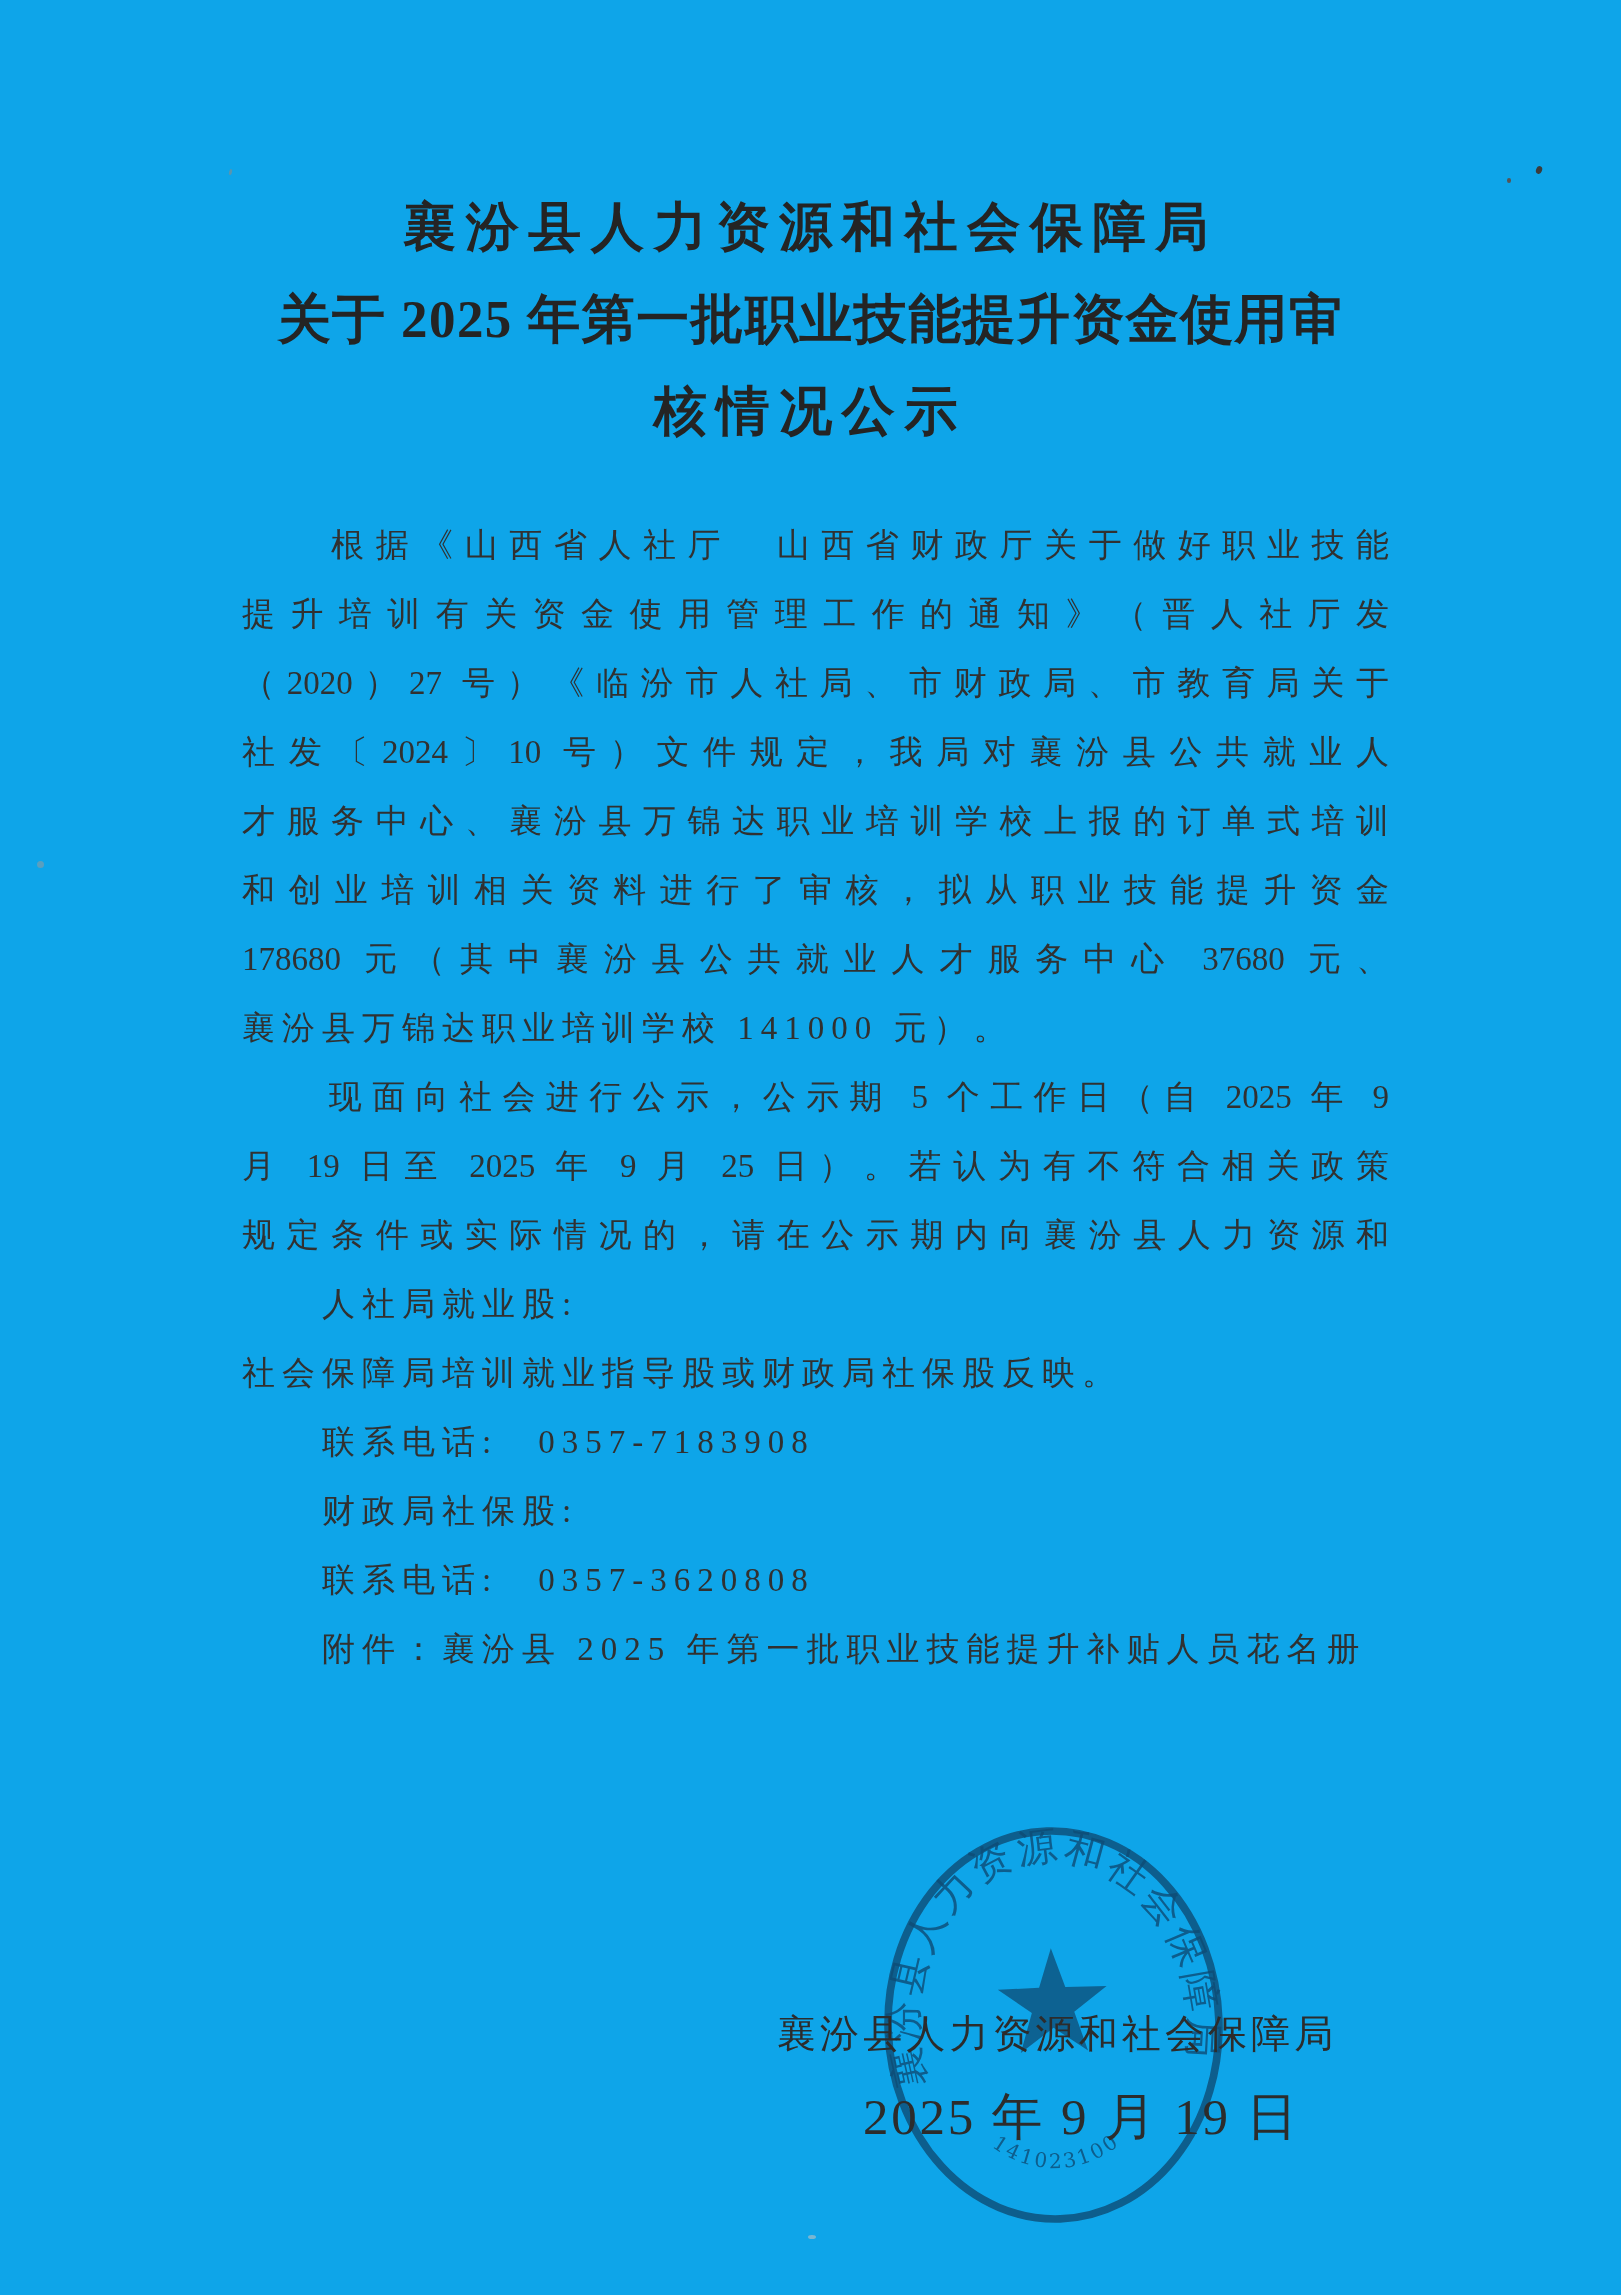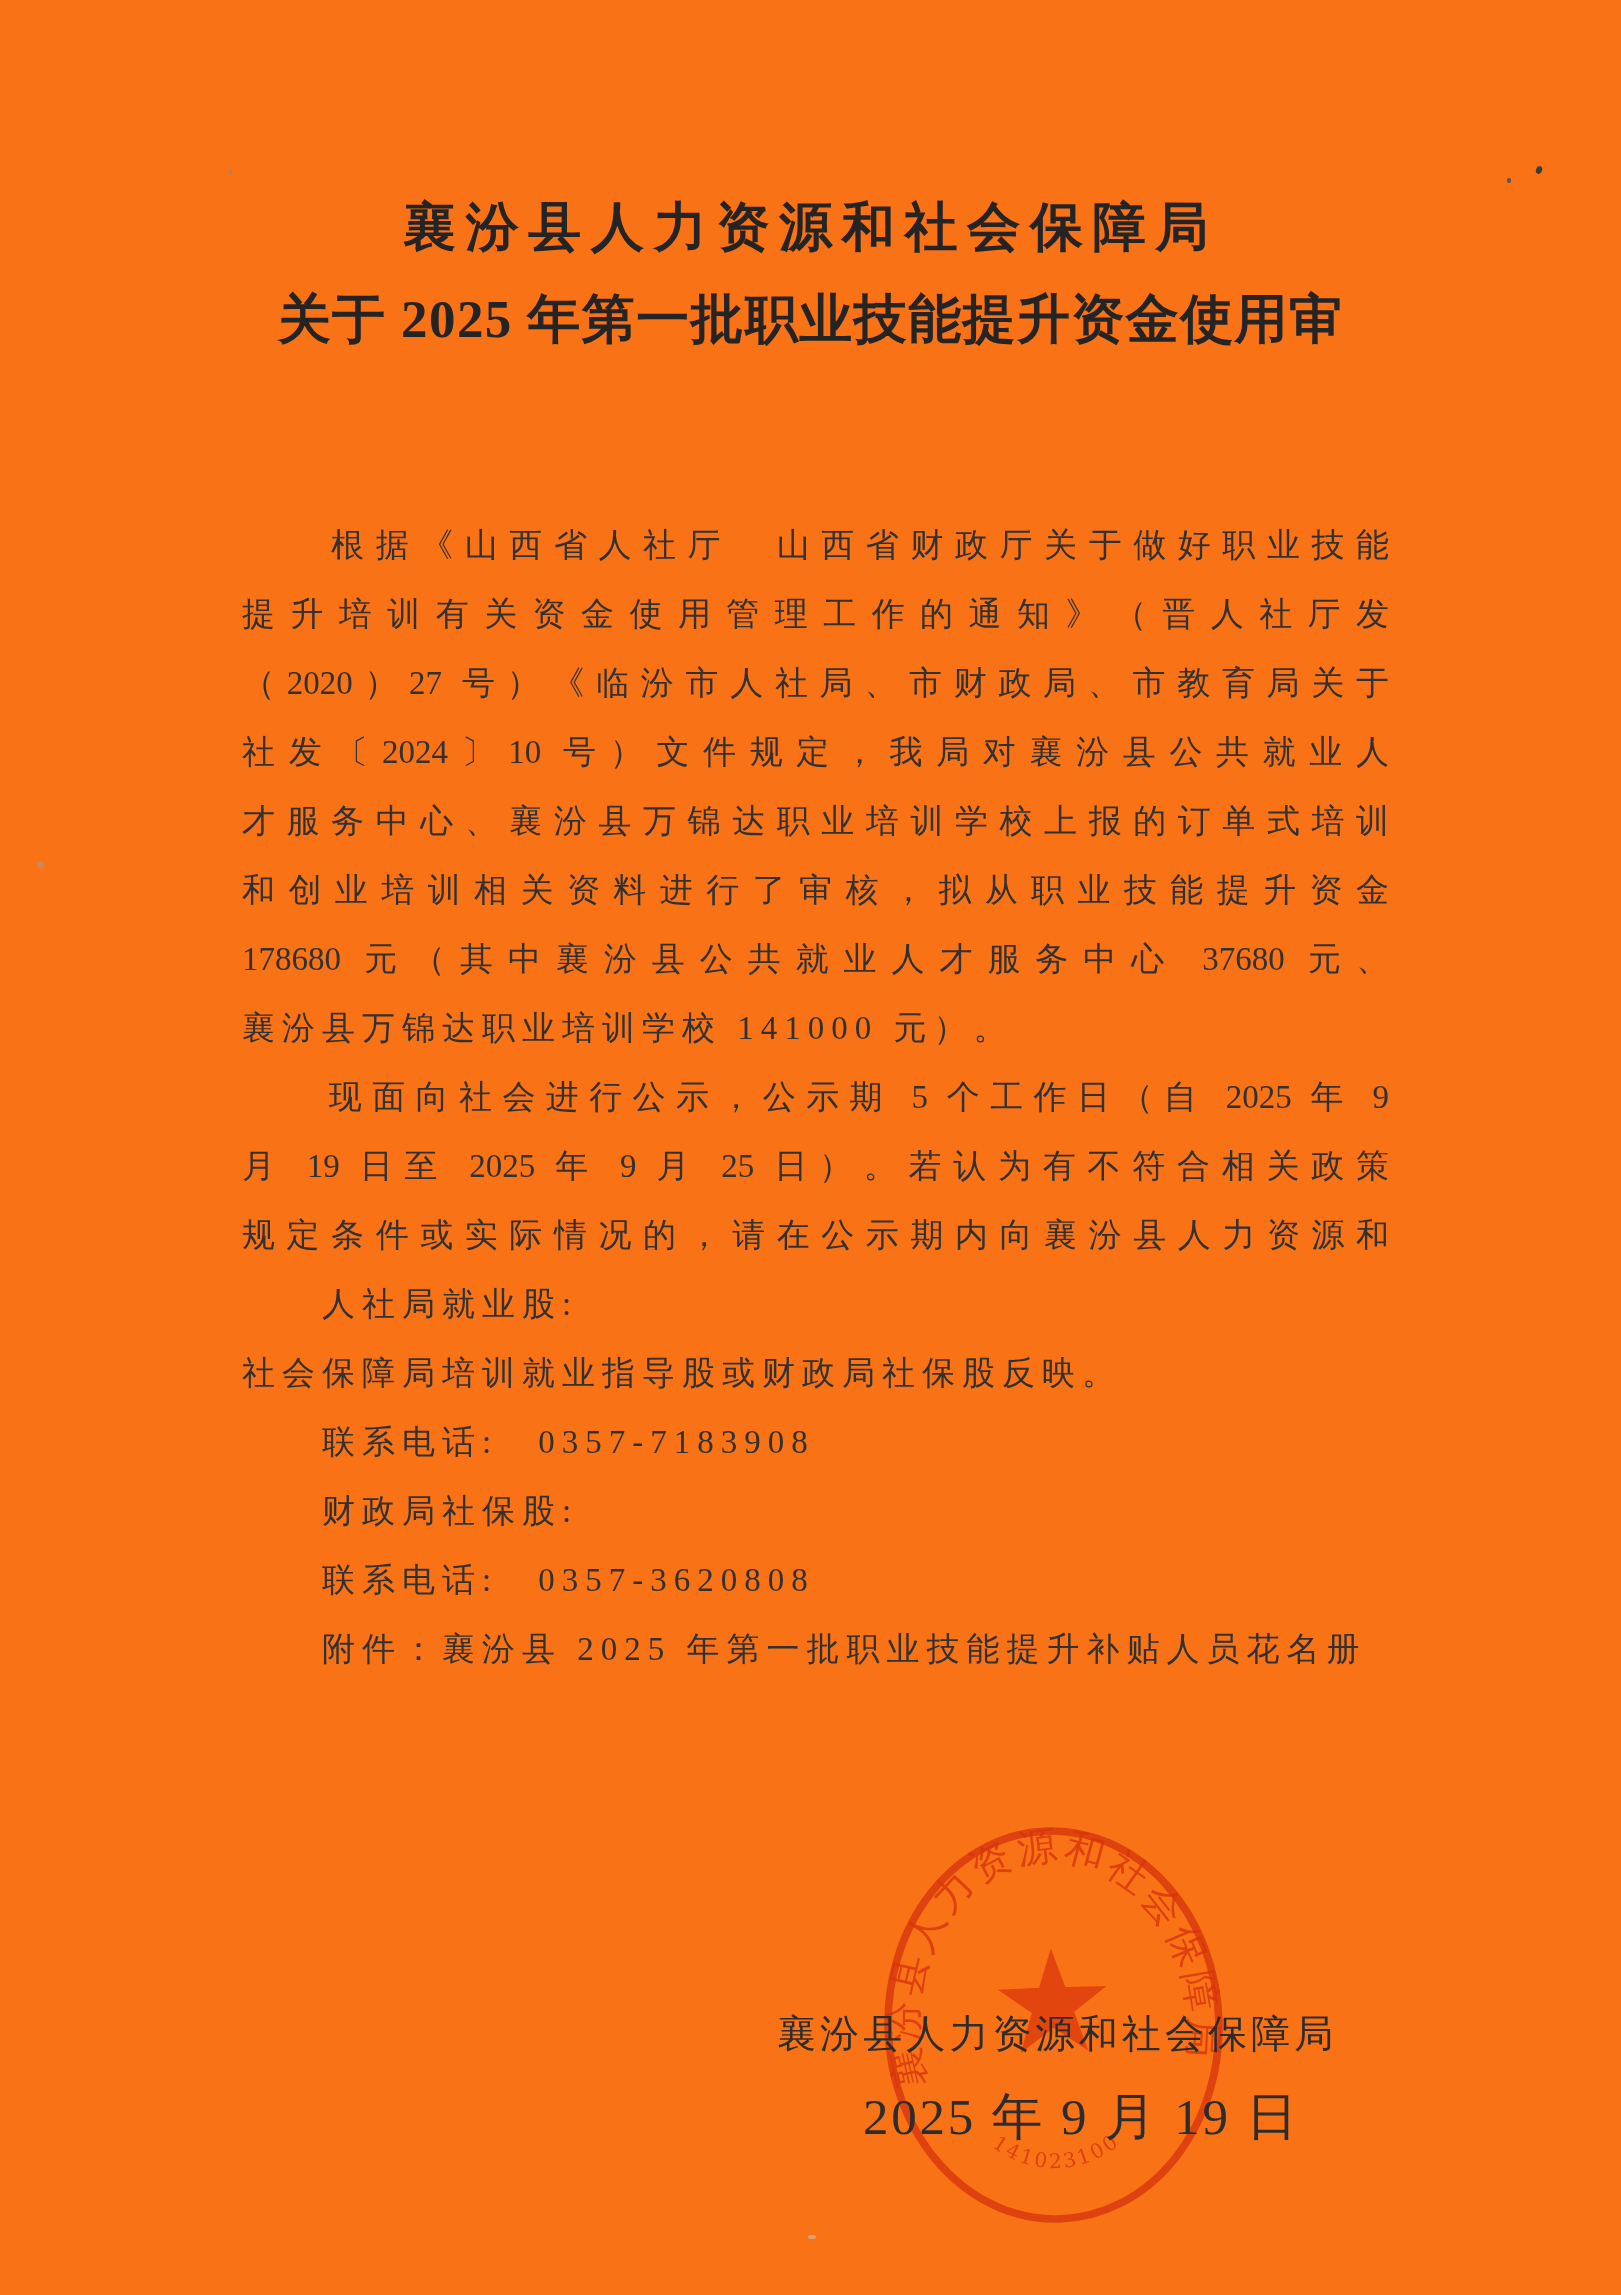--- a/index.html
+++ b/index.html
@@ -1,20 +1,20 @@
 <!DOCTYPE html>
 <html style="font-size:11px"><head>
 <meta charset="utf-8">
 <style>
   html,body { margin:0; padding:0; background:#e8e8e8; }
   .page {
     position:relative;
     width:1621px; height:2295px;
     margin:0 auto;
-    background:#f97316;
+    background:#0ea5e9;
     font-family:"Liberation Serif","DejaVu Serif",serif;
     color:#2f2f2f;
     overflow:hidden;
   }
   
   .title-block {
     position:absolute; top:181px; left:233px; width:1155px;
     text-align:center; font-weight:bold; color:#242424;
     font-size:53px; line-height:92px;
   }
@@ -66,20 +66,21 @@
   .spk5 { left:808px; top:2235px; width:7.6px; height:4.1px;  background:#c2c2c2; opacity:.6; }
 </style>
 </head>
 <body>
 
 <div class="page">
 
   <div class="title-block">
     <div class="title-line">襄汾县人力资源和社会保障局</div>
     <div class="title-line">关于 2025 年第一批职业技能提升资金使用审</div>
+    <div class="title-line">核情况公示</div>
   </div>
 
   <div class="body-block" id="body-lines">
       <div class="line j">　　根据《山西省人社厅　山西省财政厅关于做好职业技能</div>
       <div class="line j">提升培训有关资金使用管理工作的通知》（晋人社厅发</div>
       <div class="line j">（2020）27 号）《临汾市人社局、市财政局、市教育局关于</div>
       <div class="line j">社发〔2024〕10 号）文件规定，我局对襄汾县公共就业人</div>
       <div class="line j">才服务中心、襄汾县万锦达职业培训学校上报的订单式培训</div>
       <div class="line j">和创业培训相关资料进行了审核，拟从职业技能提升资金</div>
       <div class="line j">178680 元（其中襄汾县公共就业人才服务中心 37680 元、</div>

